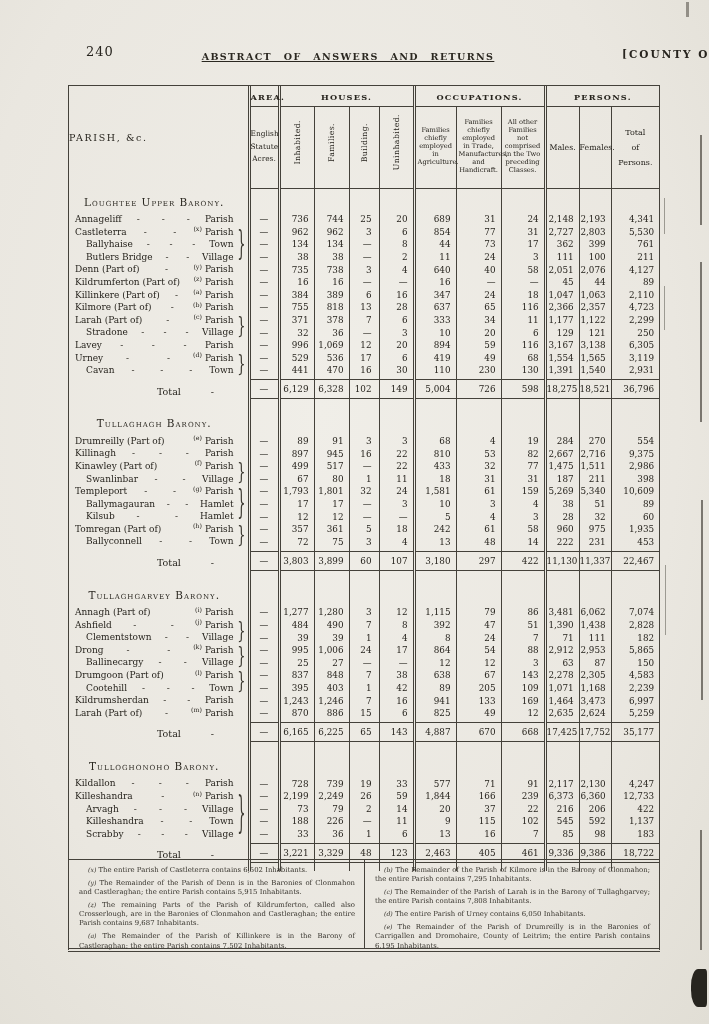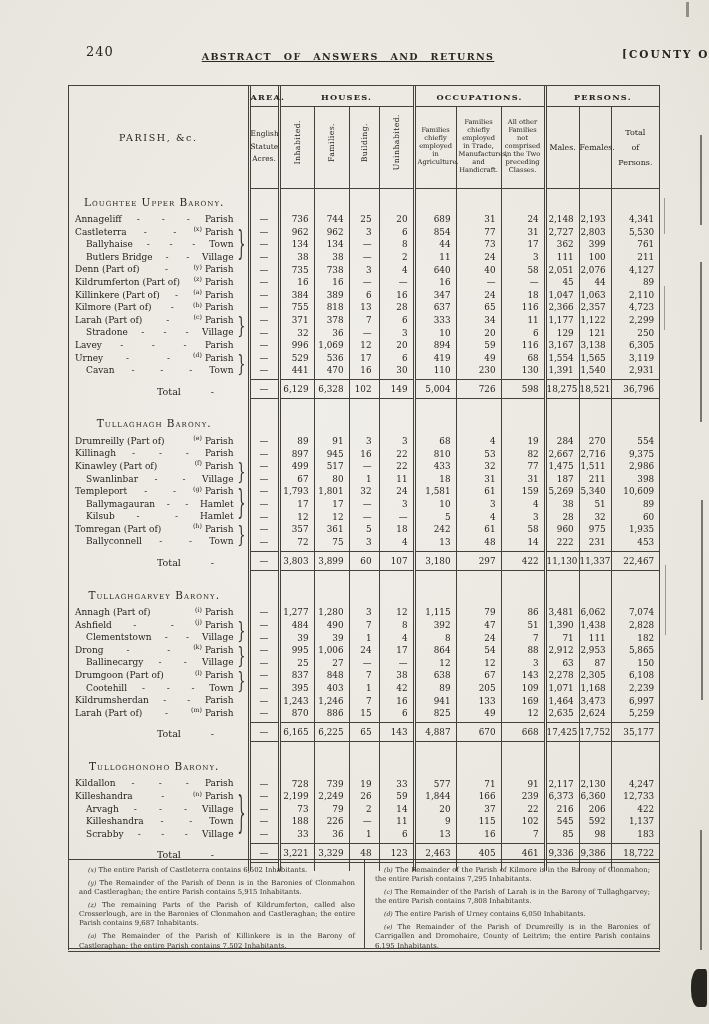--- a/index.html
+++ b/index.html
@@ -36,21 +36,21 @@
   .c-fem,.c-tot{border-left:1px solid var(--rule);}
   td.c-inh,td.c-fam,td.c-bld,td.c-uninh,td.c-agr,td.c-trd,td.c-oth,
   td.c-male,td.c-fem,td.c-tot{text-align:right;padding-right:5px;font-size:8.8px;}
   td.c-bld{padding-right:7px;}
   td.c-area{font-size:8.8px;}
   
   thead th{font-weight:normal;color:var(--ink);}
   tr.hdr-group{height:20px;}
   tr.hdr-group th.gh{font-size:8.2px;letter-spacing:1.2px;text-align:center;
     border-bottom:1px solid var(--rule);padding-top:2px;font-weight:bold;}
-  th.parish-h{font-size:9.5px;letter-spacing:1.6px;text-align:center;vertical-align:middle;}
+  th.parish-h{font-size:9.5px;letter-spacing:1.6px;text-align:left;vertical-align:middle;}
   tr.hdr-sub{height:82px;}
   tr.hdr-sub th{border-bottom:1.5px solid var(--rule);vertical-align:middle;text-align:center;}
   th.areah span{display:block;font-size:7.4px;line-height:12.5px;}
   th.vert{vertical-align:bottom;padding-bottom:5px;}
   th.vert span{display:inline-block;writing-mode:vertical-rl;transform:rotate(180deg);
     font-size:7.8px;letter-spacing:.4px;}
   th.occ{font-size:6.7px;line-height:7.9px;padding:2px 2px;}
   th.psn{font-size:7.8px;}
   th.toth span{display:block;font-size:8px;line-height:15px;}
   
@@ -974,21 +974,21 @@
           <td class="c-area">—</td>
           <td class="c-inh">837</td>
           <td class="c-fam">848</td>
           <td class="c-bld">7</td>
           <td class="c-uninh">38</td>
           <td class="c-agr">638</td>
           <td class="c-trd">67</td>
           <td class="c-oth">143</td>
           <td class="c-male">2,278</td>
           <td class="c-fem">2,305</td>
-          <td class="c-tot">6,108</td>
+          <td class="c-tot">4,583</td>
         </tr>
         <tr class="rr">
           <td class="c-parish">
             <div class="pline ind">
               <span class="nm">Cootehill</span>
               <span class="dfill">
                 <span class="dsh">-</span>
                 <span class="dsh">-</span>
                 <span class="dsh">-</span>
               </span>

